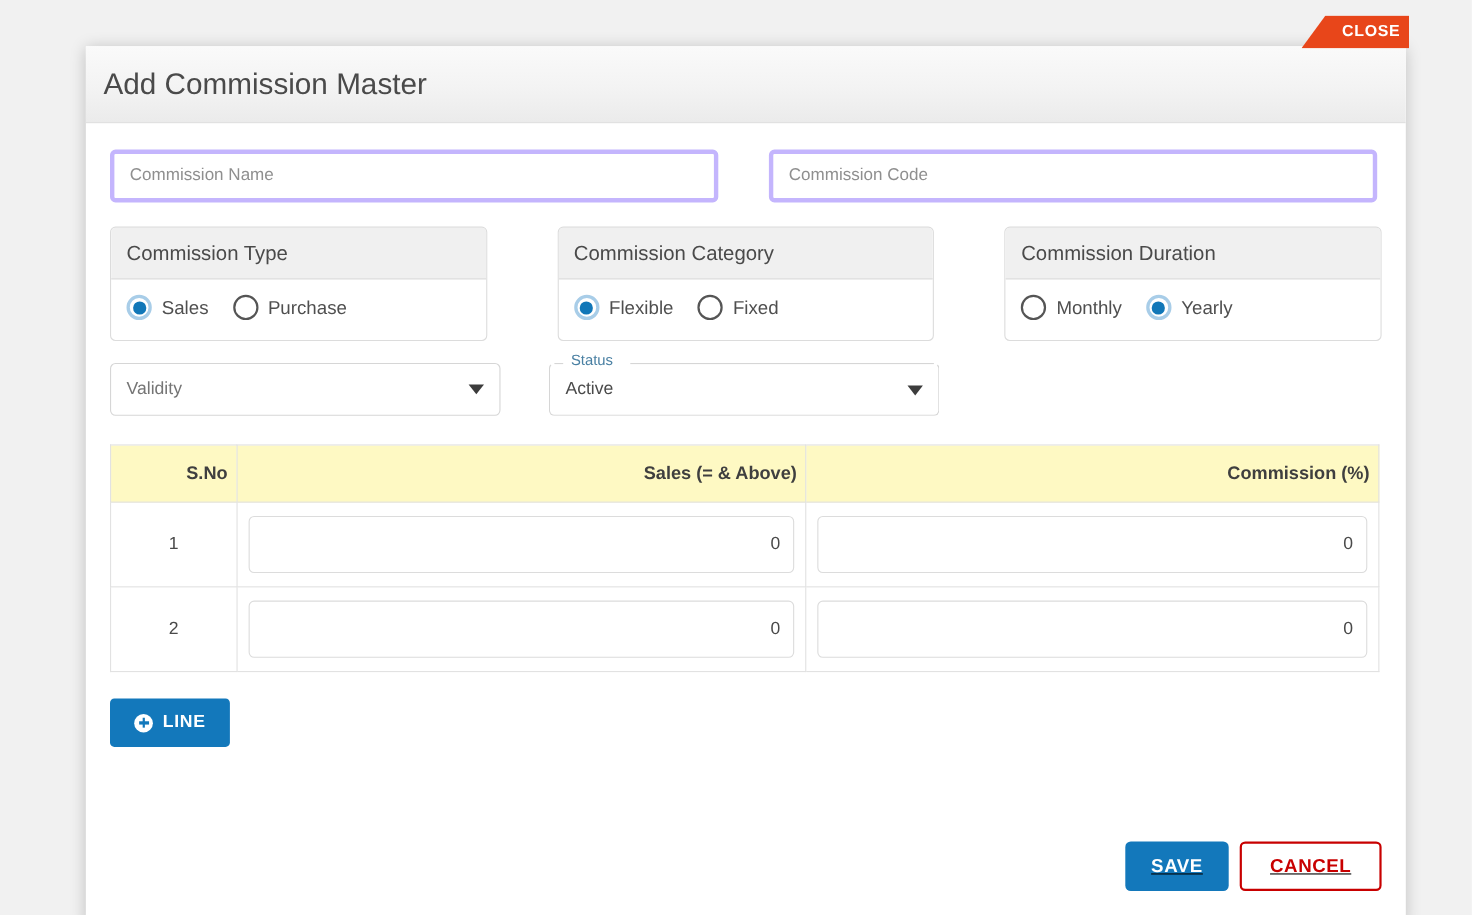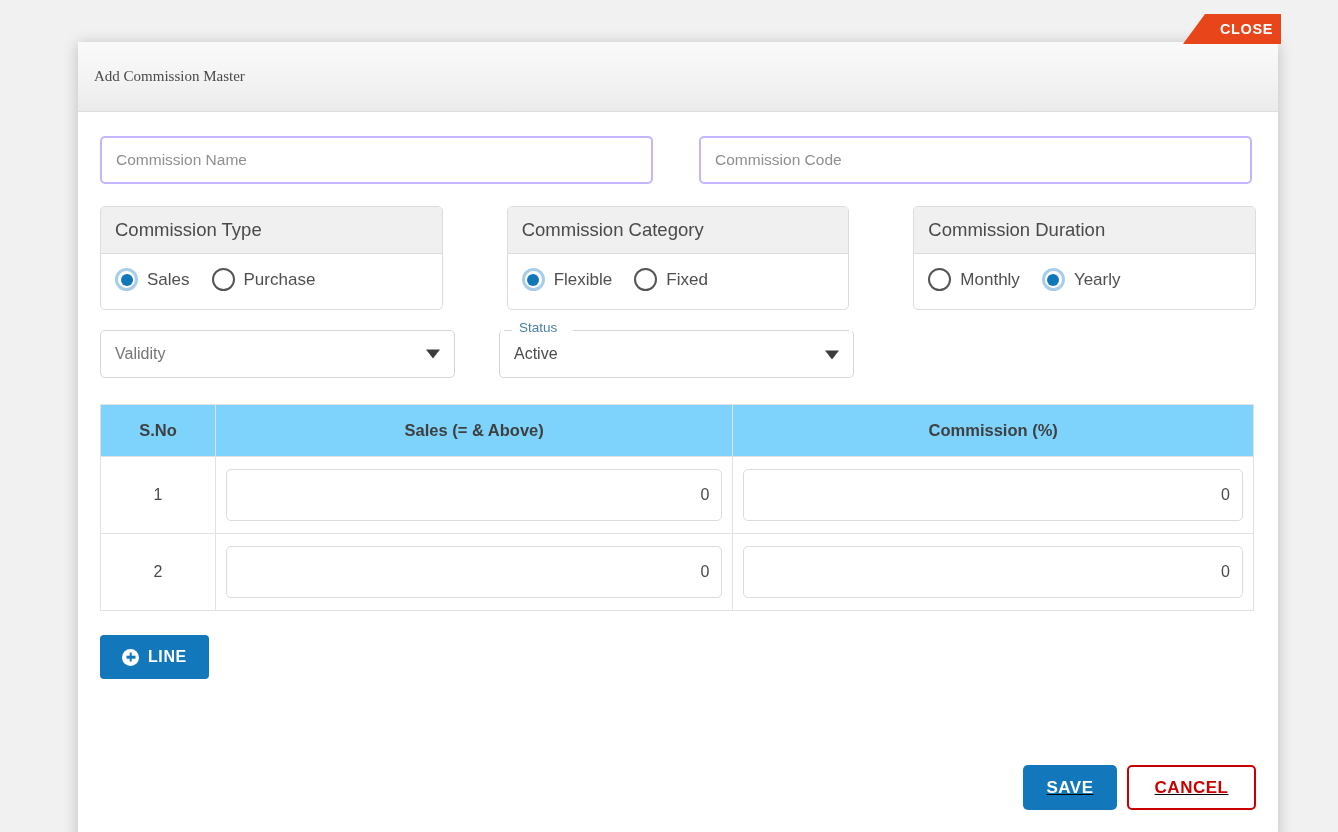--- a/index.html
+++ b/index.html
@@ -49,39 +49,38 @@
   }
   #modal-header {
     height: 70px;
     background: linear-gradient(180deg, #fafafa 0%, #f3f3f3 55%, #ebebeb 100%);
     border-bottom: 1px solid #dedede;
     display: flex;
     align-items: center;
     padding: 0 16px;
   }
   #modal-title {
-    font-size: 15px;
+    font-size: 27px;
     color: #4a4a4a;
     font-weight: normal;
-    font-family: Liberation Serif, serif;
   }
   #modal-body {
     padding: 24px 22px 0 22px;
   }
 
   
   .row-inputs {
     display: flex;
     gap: 46px;
     margin-bottom: 22px;
   }
   .txt-input {
     width: 553px;
     height: 48px;
-    border: 2px solid #c4b5fd;
+    border: 4px solid #c4b5fd;
     border-radius: 5px;
     padding: 0 14px;
     font-size: 15.5px;
     font-family: "Liberation Sans", sans-serif;
     color: #454545;
     background: #fff;
     outline: none;
   }
   .txt-input::placeholder { color: #8f8f8f; opacity: 1; }
 
@@ -209,26 +208,26 @@
   
   table.grid {
     border-collapse: collapse;
     width: 1154px;
     margin-bottom: 24px;
   }
   table.grid th, table.grid td {
     border: 1px solid #e2e2e2;
   }
   table.grid thead th {
-    background: #7dd3fc;
+    background: #fef9c3;
     font-size: 16.5px;
     color: #3f3f3f;
     font-weight: bold;
     padding: 16px 8px;
-    text-align: center;
+    text-align: right;
   }
   .col-sno { width: 115px; }
   .col-sales { width: 518px; }
   .col-comm { width: 521px; }
   table.grid tbody td {
     background: #fff;
     padding: 12px 10px;
     text-align: center;
     vertical-align: middle;
   }

